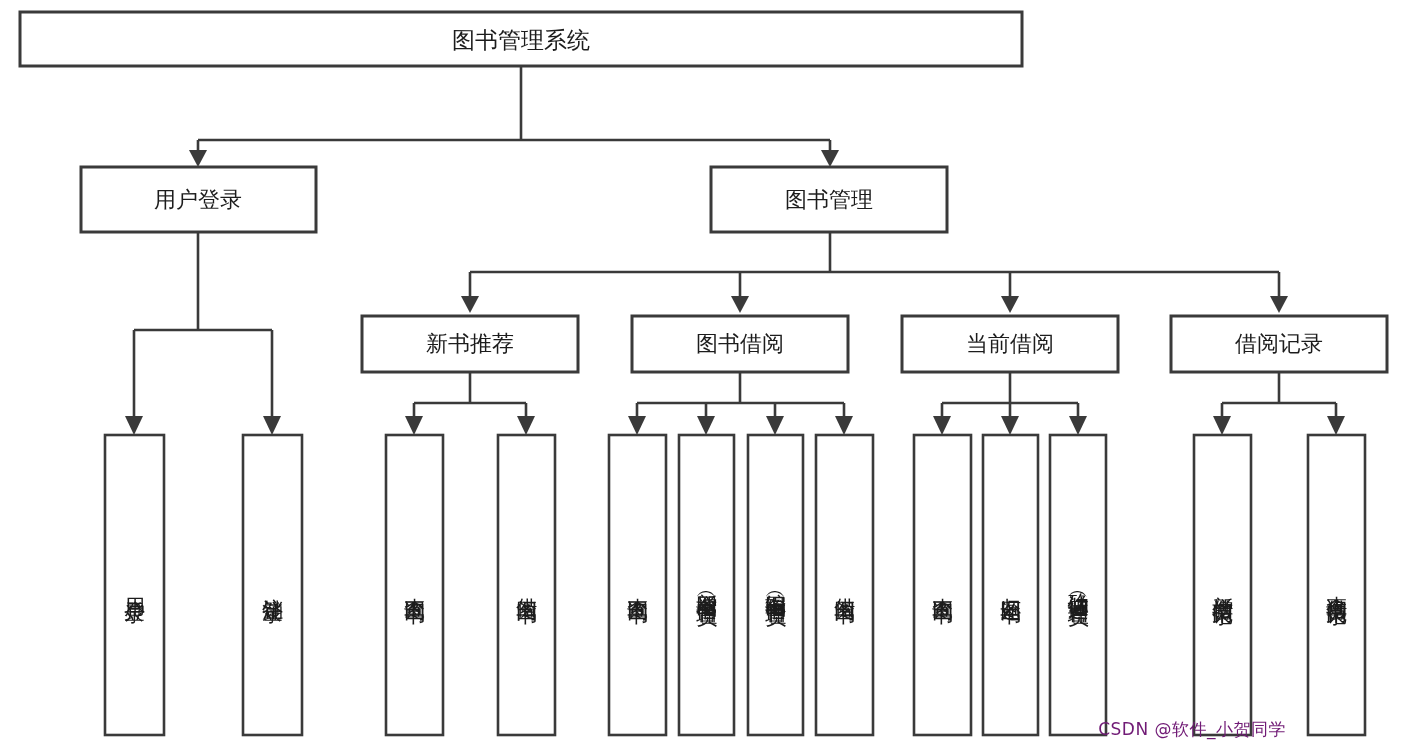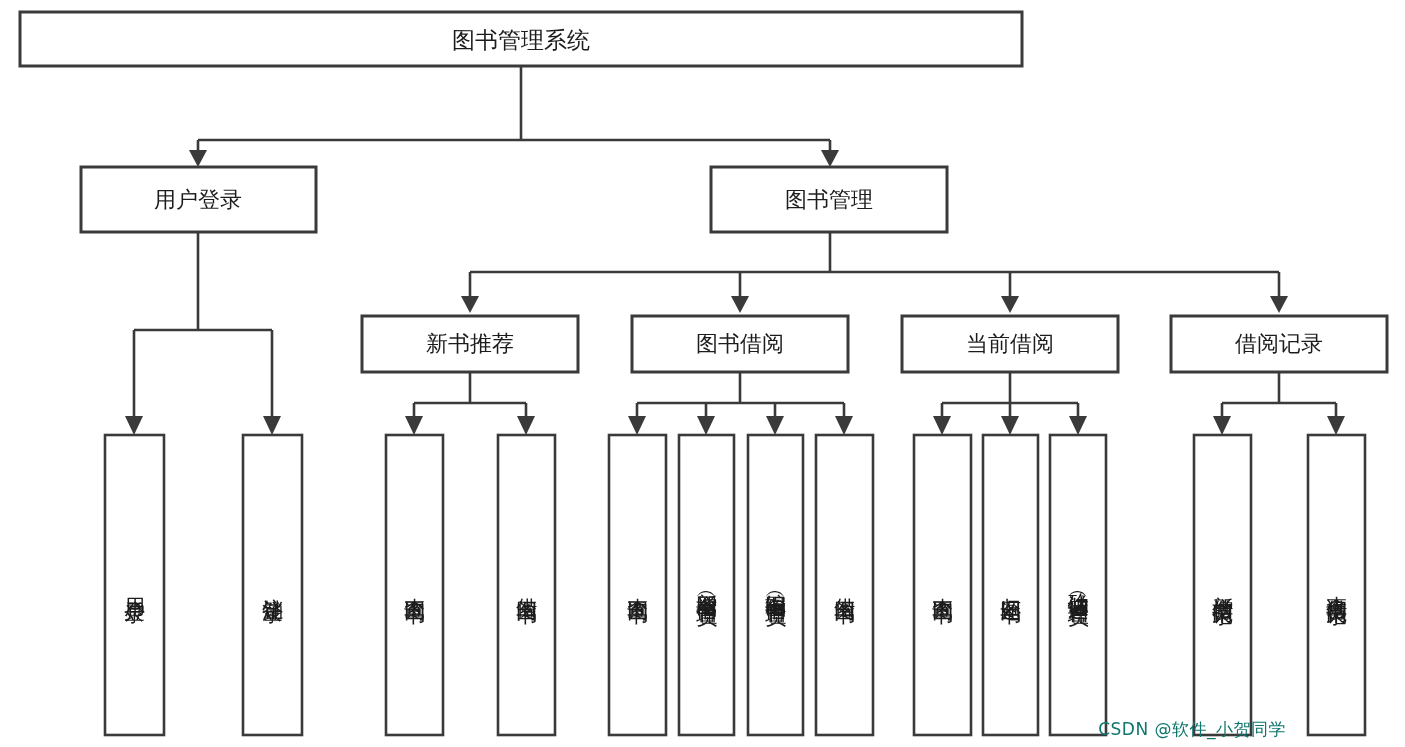--- a/index.html
+++ b/index.html
@@ -76,21 +76,21 @@
     color: #1c1c1c;
     white-space: nowrap;
     pointer-events: none;
   }
   .watermark {
     position: absolute;
     right: 10px;
     bottom: 6px;
     font-family: "DejaVu Sans", "Liberation Sans", sans-serif;
     font-size: 17px;
-    color: #0f766e;
+    color: #701a75;
     white-space: nowrap;
     letter-spacing: 0.5px;
     margin-top: 16px;
   }
 </style>
 </head>
 <body>
 
 <div id="diagram-root">
 

